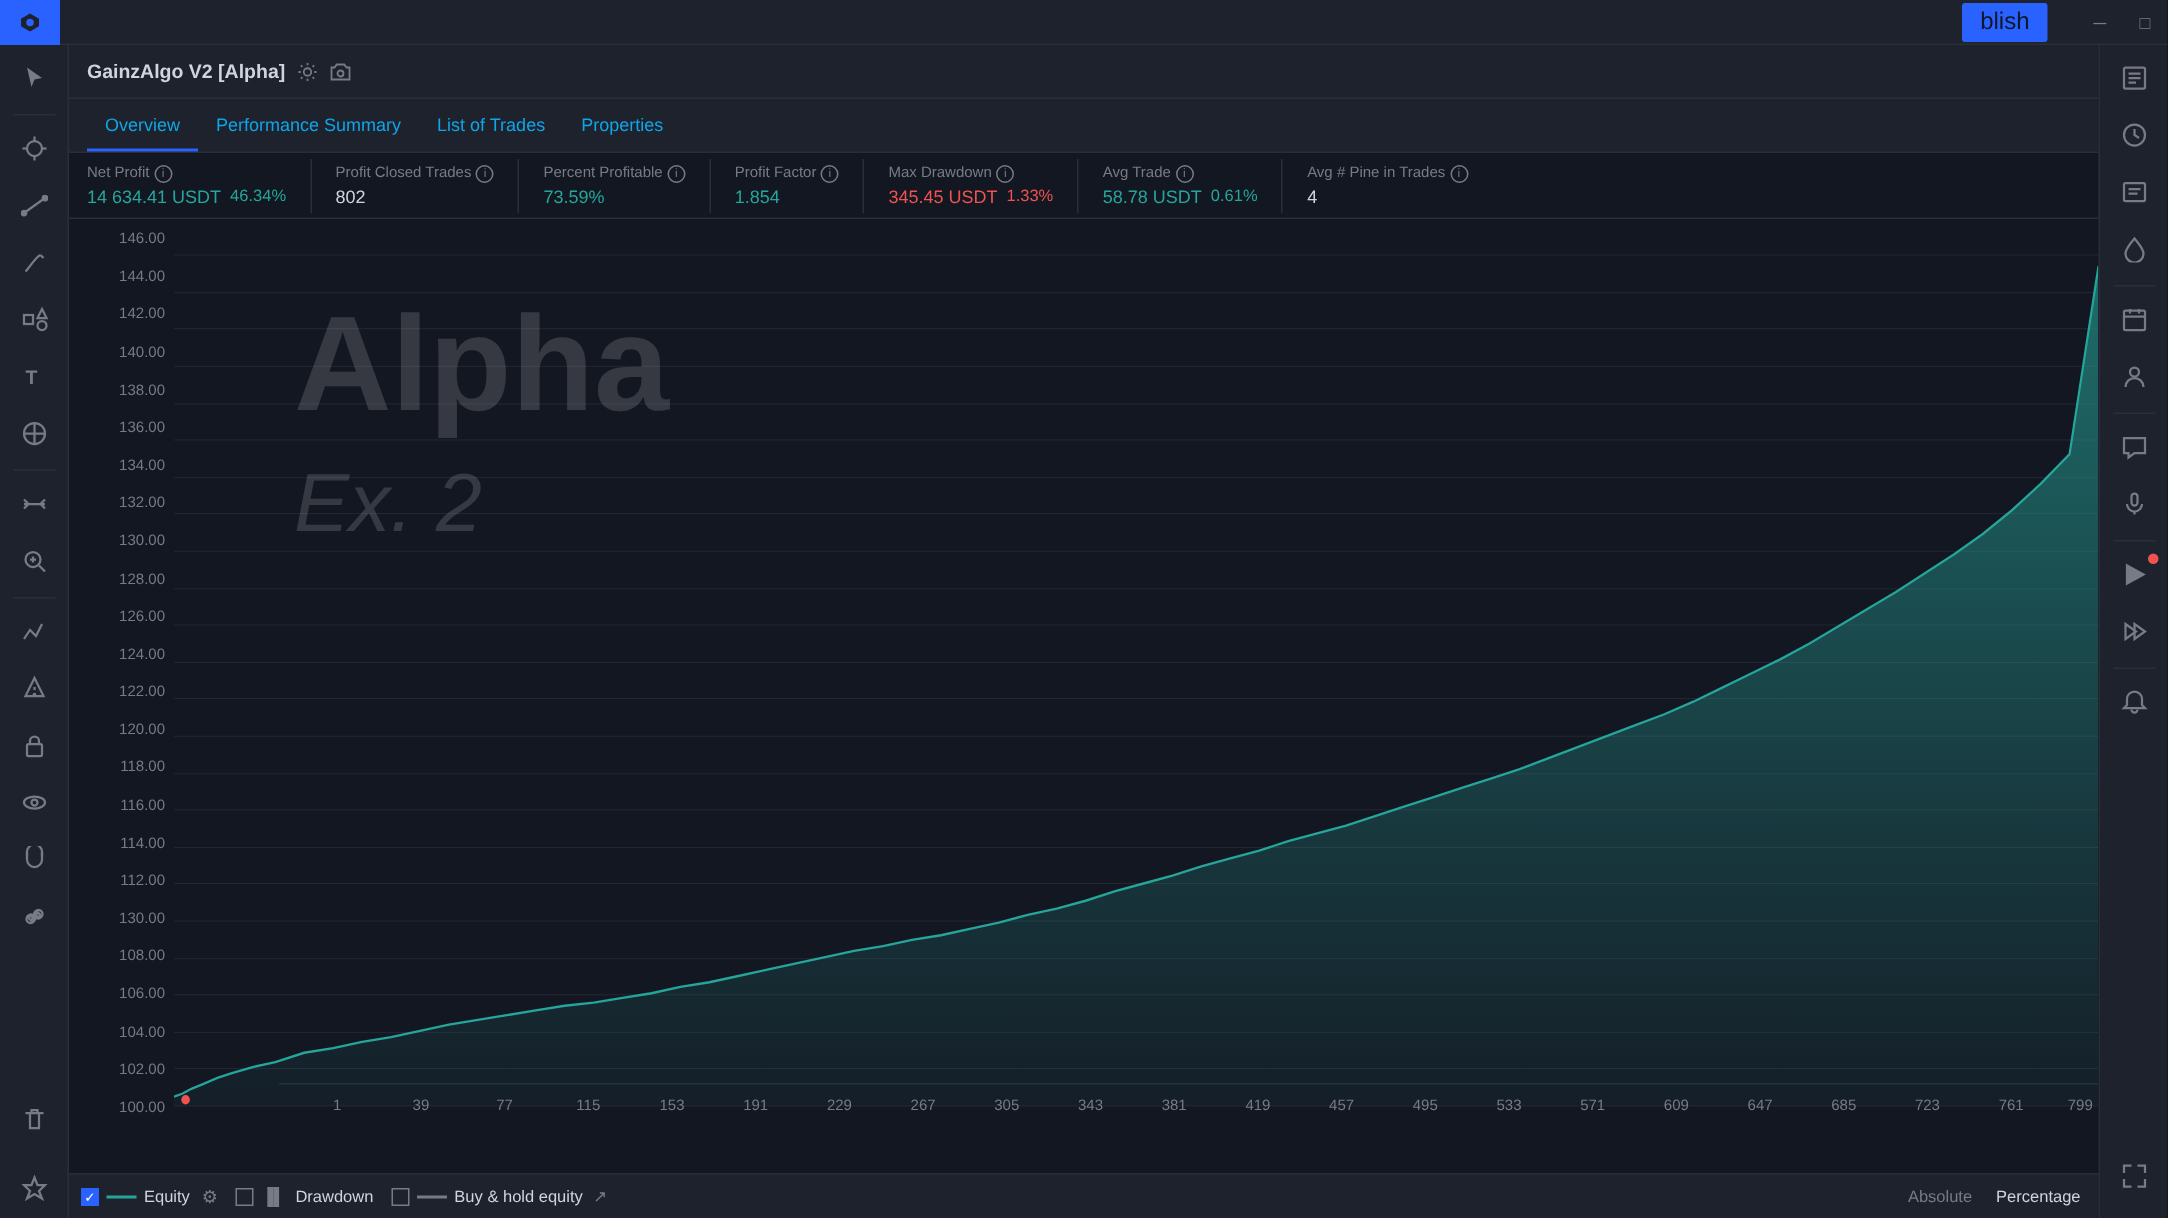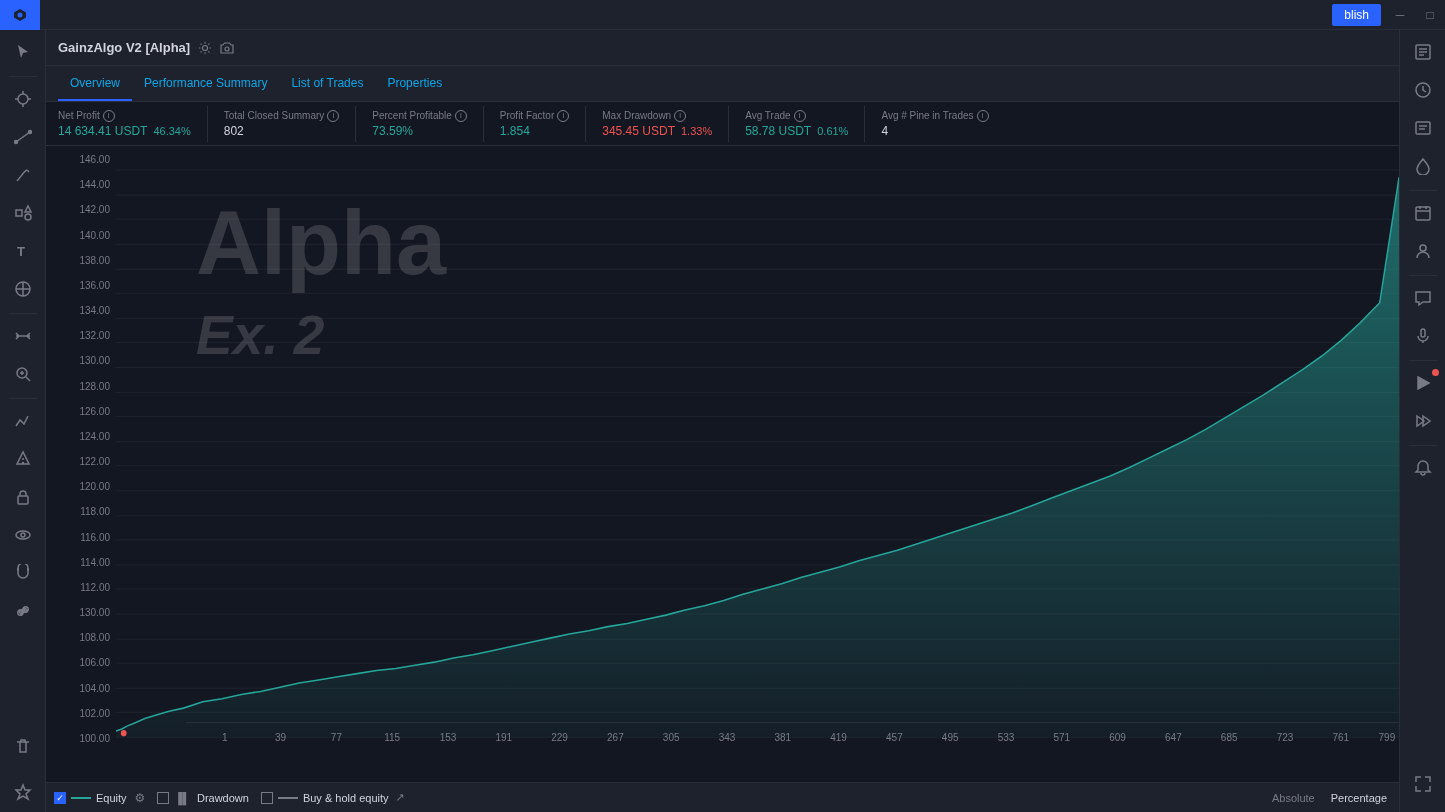--- a/index.html
+++ b/index.html
@@ -53,26 +53,26 @@
       font-size: 8px;
     }
     .topbar-right {
       margin-left: auto;
       display: flex;
       align-items: center;
       height: 100%;
     }
     .publish-btn {
       background: #2962ff;
-      color: #ffffff;
+      color: #0f172a;
       padding: 4px 12px;
       border-radius: 2px;
-      font-size: 12px;
+      font-size: 16px;
       cursor: pointer;
-      margin-right: 4px;
+      margin-right: 20px;
     }
     .topbar-icon-btn {
       width: 30px;
       height: 30px;
       display: flex;
       align-items: center;
       justify-content: center;
       cursor: pointer;
       color: #787b86;
     }
@@ -266,21 +266,21 @@
       margin-top: 12px;
     }
     .watermark-alpha {
       font-size: 90px;
       font-weight: 900;
       color: rgba(255,255,255,0.15);
       line-height: 1;
     }
     .watermark-ex2 {
       font-size: 55px;
-      font-weight: 700;
+      font-weight: 400;
       font-style: italic;
       color: rgba(255,255,255,0.15);
       line-height: 1;
       margin-top: 20px;
     }
 
     
     .x-axis {
       position: absolute;
       bottom: 0;
@@ -557,21 +557,21 @@
           <span>Net Profit</span>
           <span class="metric-info">i</span>
         </div>
         <div class="metric-value positive">
           <span>14 634.41 USDT</span>
           <span class="metric-pct positive">46.34%</span>
         </div>
       </div>
       <div class="metric-item">
         <div class="metric-label">
-          <span>Total Closed Summary</span>
+          <span>Profit Closed Trades</span>
           <span class="metric-info">i</span>
         </div>
         <div class="metric-value">
           <span>802</span>
         </div>
       </div>
       <div class="metric-item">
         <div class="metric-label">
           <span>Percent Profitable</span>
           <span class="metric-info">i</span>

